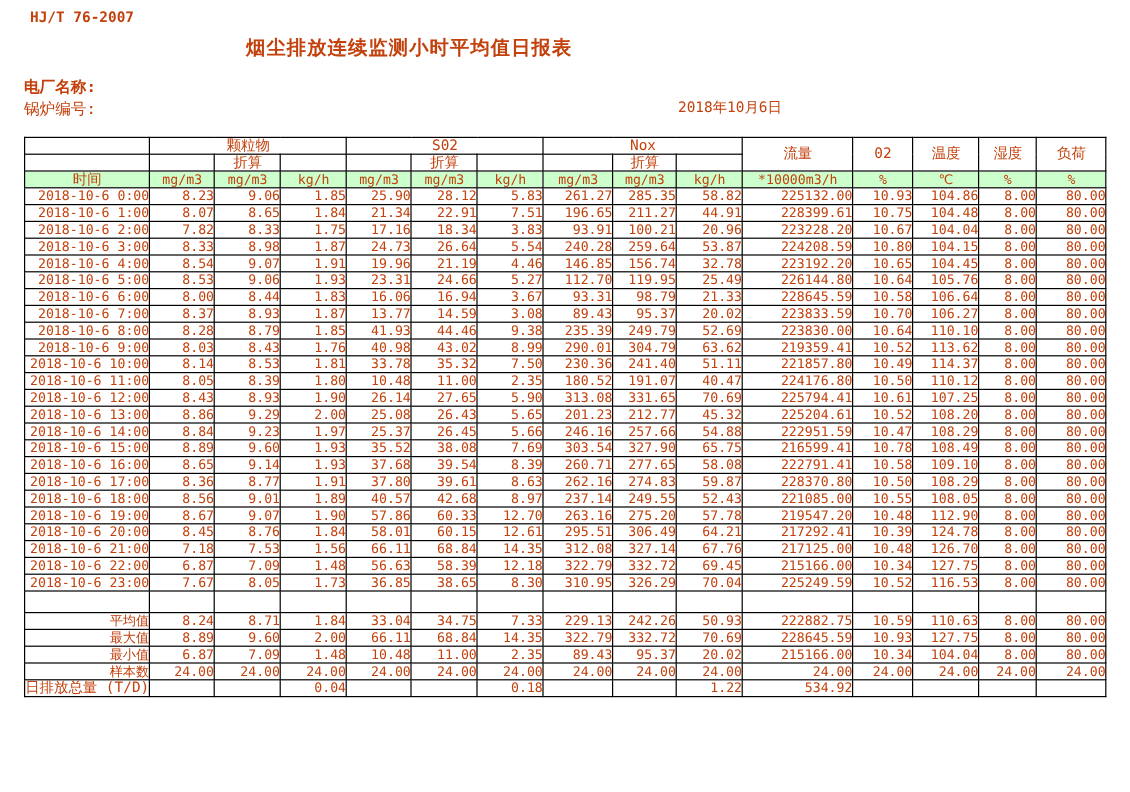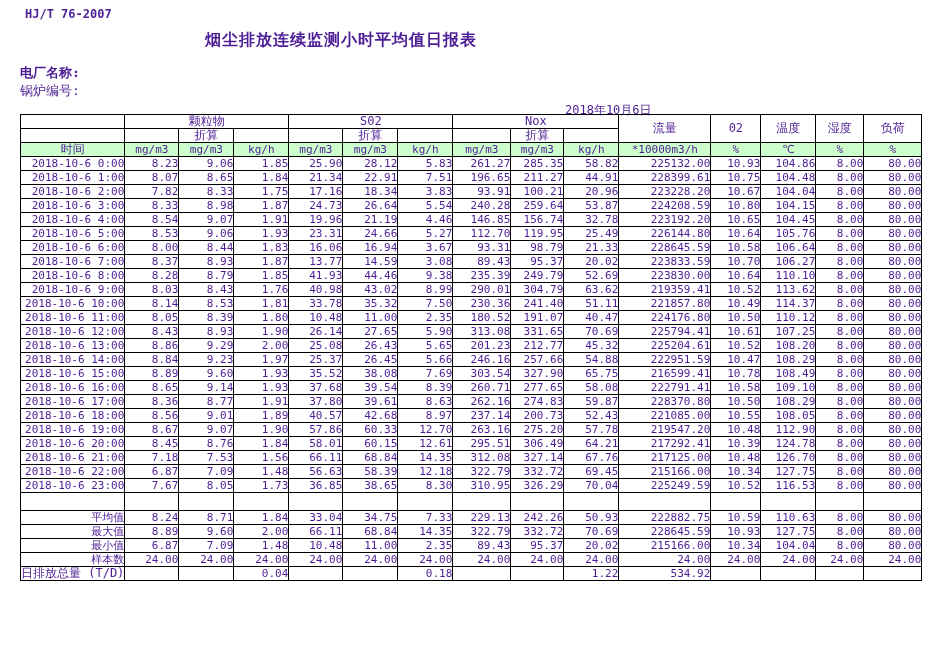--- a/index.html
+++ b/index.html
@@ -1,22 +1,22 @@
 <!DOCTYPE html>
 <html style="--green: #ccffcc;"><head>
 <meta charset="utf-8">
 <style>
   html,body{margin:0;padding:0;background:#fff;}
   .page{position:relative;width:942px;height:596px;background:#ffffff;overflow:hidden;
-        font-family:"DejaVu Sans Mono","DejaVu Sans",sans-serif;color:#4c1d95;}
+        font-family:"DejaVu Sans Mono","DejaVu Sans",sans-serif;color:#c2410c;}
   .std{position:absolute;left:25px;top:7px;font-size:12px;font-weight:bold;}
   .title{position:absolute;left:205px;top:30px;font-size:16px;font-weight:bold;letter-spacing:1px;}
   .plant{position:absolute;left:20px;top:64px;font-size:13px;font-weight:bold;}
   .boiler{position:absolute;left:20px;top:82px;font-size:13px;font-weight:normal;}
-  .date{position:absolute;left:565px;top:81px;font-size:12px;margin-top:21px;}
+  .date{position:absolute;left:565px;top:81px;font-size:12px;}
   table.rep{position:absolute;left:20px;top:114px;border-collapse:collapse;table-layout:fixed;
         font-size:11px;}
   table.rep td{border:1px solid #000;padding:0;white-space:nowrap;overflow:hidden;
         height:13px;line-height:13px;font-weight:normal;}
   td.hc{text-align:center;font-size:12px;height:12px;line-height:12px;}
   td.uc{background:var(--green,#ccffcc);text-align:center;height:16px;line-height:16px;font-size:11px;}
   td.tg{background:var(--green,#ccffcc);text-align:center;height:16px;line-height:16px;font-size:12px;}
   td.tc{text-align:right;padding-right:2px;}
   td.vc{text-align:right;padding-right:9px;}
   tr.spacer td{height:17px;}
@@ -402,21 +402,21 @@
         </tr>
         <tr>
           <td class="tc">2018-10-6 18:00</td>
           <td class="vc">8.56</td>
           <td class="vc">9.01</td>
           <td class="vc">1.89</td>
           <td class="vc">40.57</td>
           <td class="vc">42.68</td>
           <td class="vc">8.97</td>
           <td class="vc">237.14</td>
-          <td class="vc">200.73</td>
+          <td class="vc">249.55</td>
           <td class="vc">52.43</td>
           <td class="vc">221085.00</td>
           <td class="vc">10.55</td>
           <td class="vc">108.05</td>
           <td class="vc">8.00</td>
           <td class="vc">80.00</td>
         </tr>
         <tr>
           <td class="tc">2018-10-6 19:00</td>
           <td class="vc">8.67</td>

